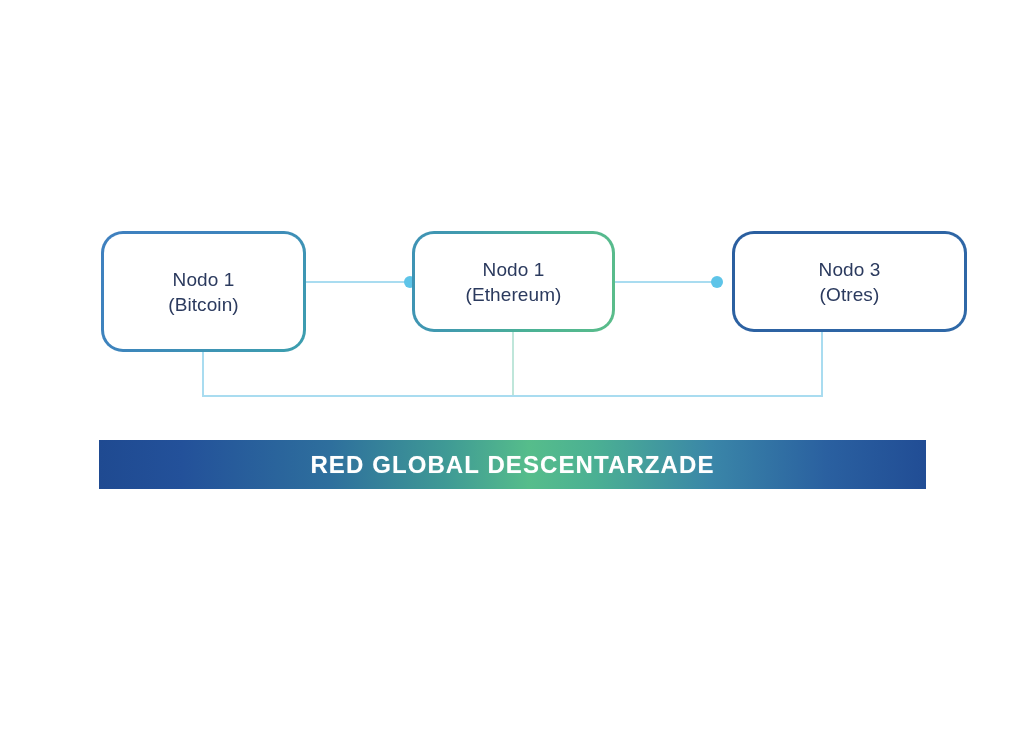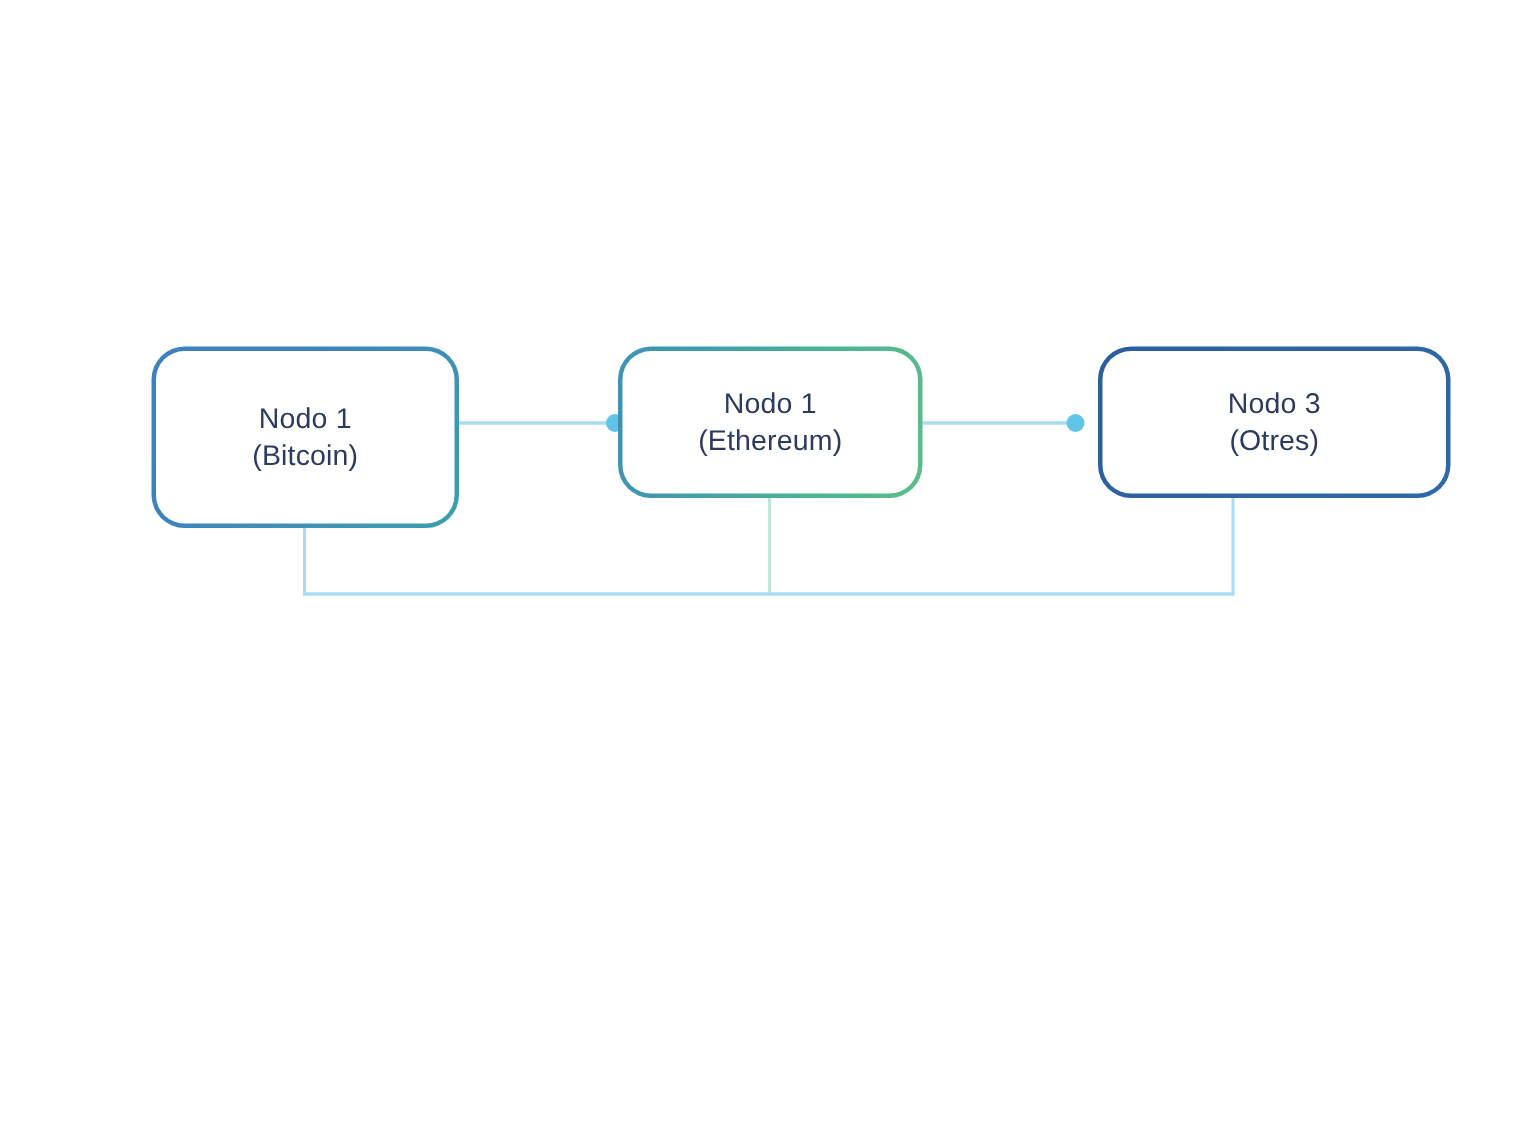--- a/index.html
+++ b/index.html
@@ -126,14 +126,17 @@
     </div>
   </div>
 
   <div class="node-grad" id="node3">
     <div class="node-inner">
       <div class="node-line">Nodo 3</div>
       <div class="node-line">(Otres)</div>
     </div>
   </div>
 
+  <div id="banner">
+    <span id="banner-text">RED GLOBAL DESCENTARZADE</span>
+  </div>
 
 </div>
 
 </body></html>

